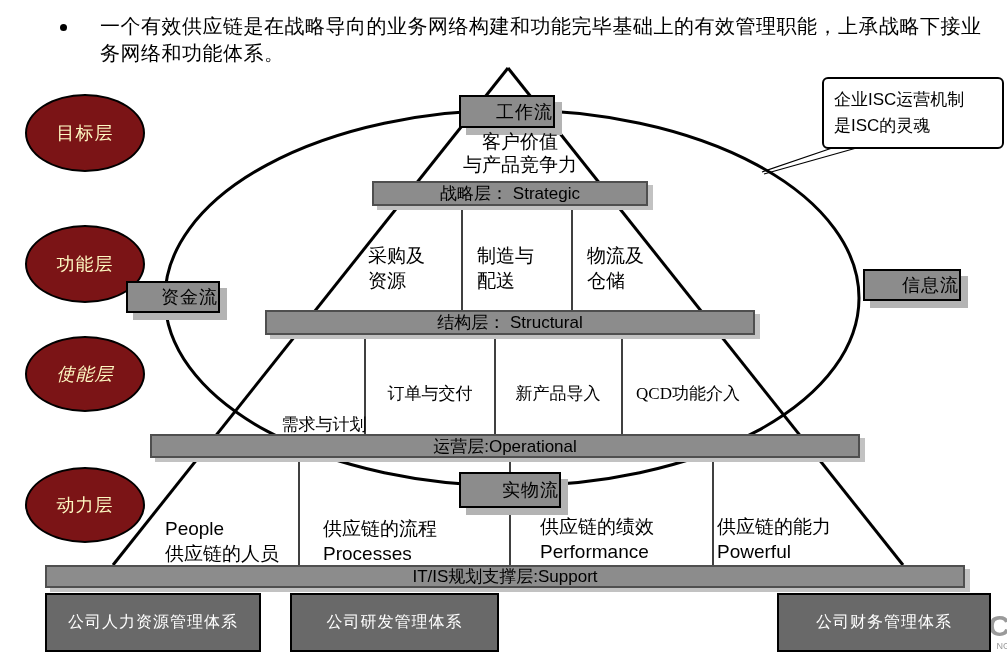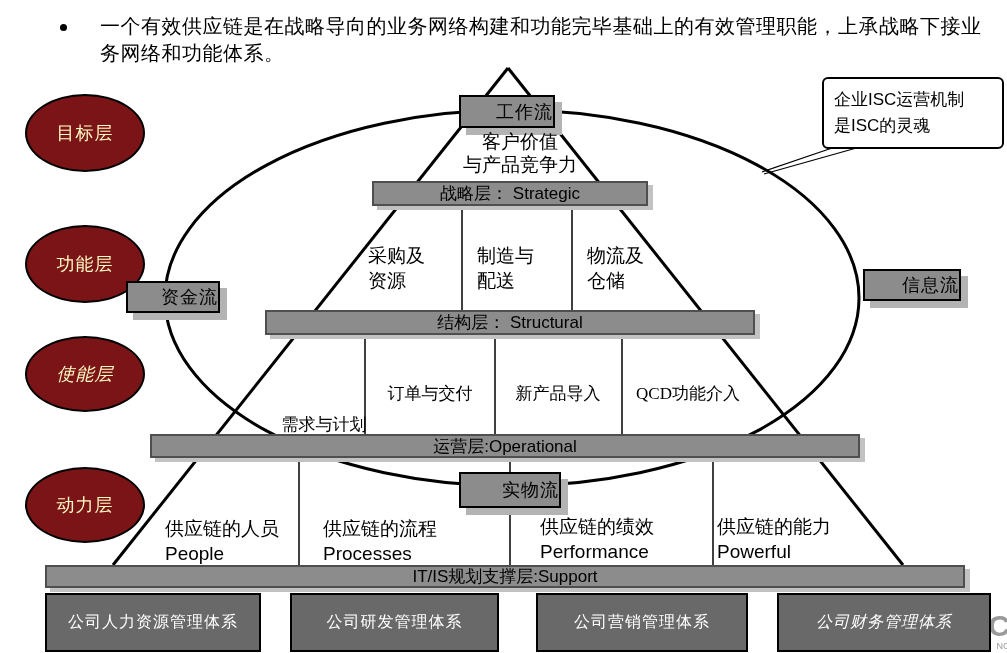--- a/index.html
+++ b/index.html
@@ -129,22 +129,22 @@
     <div>物流及</div>
     <div>仓储</div>
   </div>
 
   <div class="cell-sm" style="left:274px;top:384px;width:100px;margin-top:31px;">需求与计划</div>
   <div class="cell-sm" style="left:380px;top:384px;width:100px;">订单与交付</div>
   <div class="cell-sm" style="left:503px;top:384px;width:110px;">新产品导入</div>
   <div class="cell-sm" style="left:628px;top:384px;width:120px;font-family:Liberation Serif, serif;">QCD功能介入</div>
 
   <div class="cell" style="left:165px;top:516px;width:130px;">
+    <div>People</div>
     <div>供应链的人员</div>
-    <div>People</div>
   </div>
   <div class="cell" style="left:323px;top:516px;width:140px;">
     <div>供应链的流程</div>
     <div>Processes</div>
   </div>
   <div class="cell" style="left:540px;top:514px;width:140px;">
     <div>供应链的绩效</div>
     <div>Performance</div>
   </div>
   <div class="cell" style="left:717px;top:514px;width:140px;">
@@ -156,24 +156,21 @@
     <div>企业ISC运营机制</div>
     <div>是ISC的灵魂</div>
   </div>
 
   <div class="dark-box" style="left:45px;top:593px;width:212px;height:55px;">
     <span>公司人力资源管理体系</span>
   </div>
   <div class="dark-box" style="left:290px;top:593px;width:205px;height:55px;">
     <span>公司研发管理体系</span>
   </div>
-  <div class="dark-box" style="left:536px;top:593px;width:208px;height:55px;">
-    <span>公司营销管理体系</span>
-  </div>
-  <div class="dark-box" style="left:777px;top:593px;width:210px;height:55px;font-style:italic;">
+  <div class="dark-box" style="left:777px;top:593px;width:210px;height:55px;">
     <span>公司财务管理体系</span>
   </div>
 
   <div class="logo-frag">
     <span class="big">C</span>
     <span class="small">NG</span>
   </div>
 
 </div>
 

